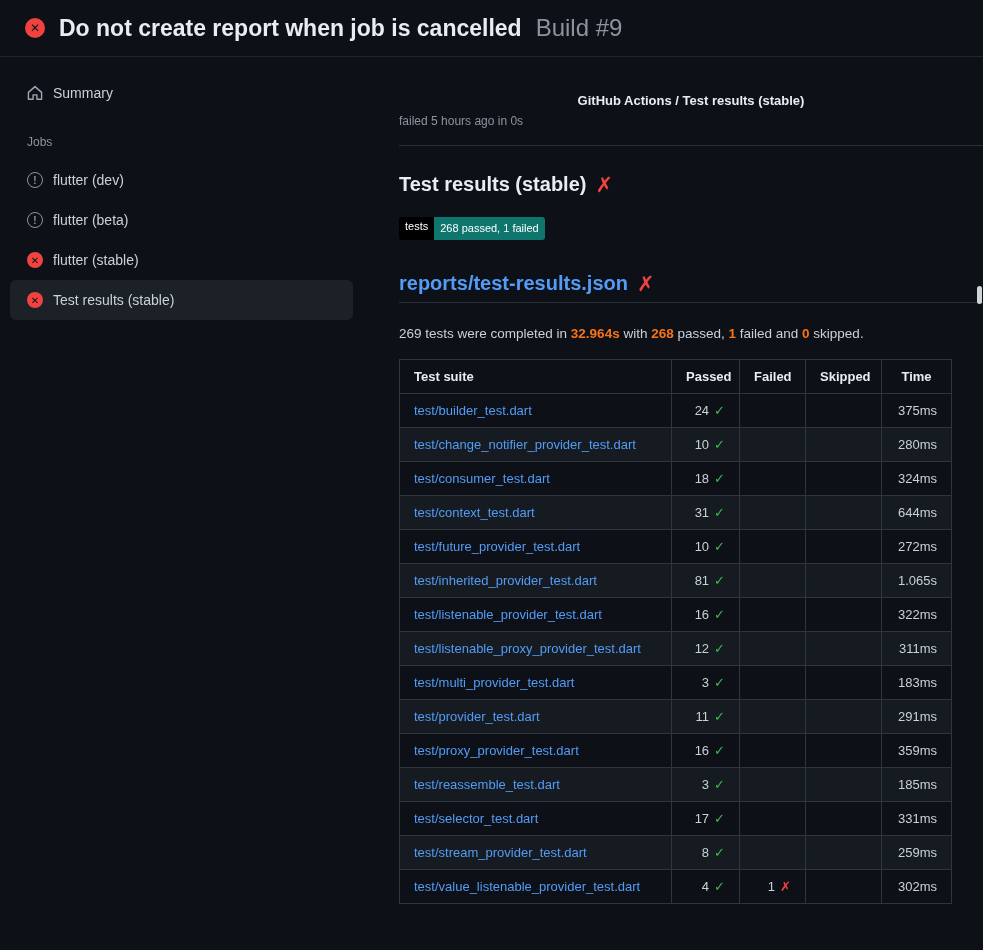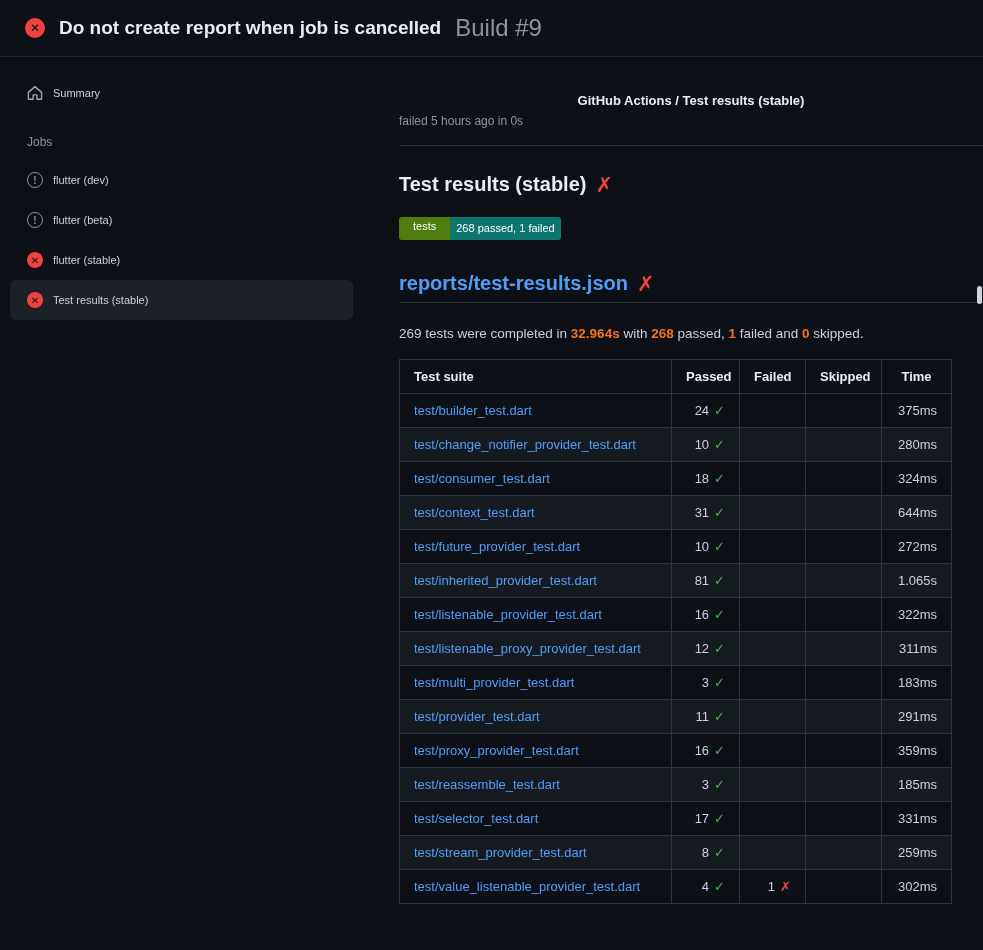--- a/index.html
+++ b/index.html
@@ -16,21 +16,21 @@
 
   
   .top-header {
     height: 57px;
     display: flex;
     align-items: center;
     padding-left: 25px;
     gap: 14px;
     border-bottom: 1px solid #21262d;
   }
-  .top-header .run-title { font-size: 19px; font-weight: 700; color: #e6edf3; }
+  .top-header .run-title { font-size: 23px; font-weight: 700; color: #e6edf3; }
   .top-header .run-build { font-size: 24px; font-weight: 400; color: #8b949e; }
 
   .fail-icon {
     display: inline-flex; align-items: center; justify-content: center;
     background: #f0433f; color: #0d1117; border-radius: 50%;
     font-weight: 700; flex: none;
   }
   .fail-icon.lg { width: 20px; height: 20px; font-size: 12px; }
   .fail-icon.sm { width: 16px; height: 16px; font-size: 10px; }
 
@@ -44,21 +44,21 @@
   .page-body { display: flex; align-items: flex-start; }
 
   .sidebar { width: 383px; flex: none; padding: 20px 30px 0 10px; }
   .side-item {
     display: flex; align-items: center; gap: 10px;
     height: 40px; padding: 0 17px; border-radius: 6px;
     cursor: pointer;
   }
   .side-item.summary { height: 32px; }
   .side-item.selected { background: #1c2128; }
-  .side-label { font-size: 11px; color: #c9d1d9; white-space: nowrap; }
+  .side-label { font-size: 14px; color: #c9d1d9; white-space: nowrap; }
   .jobs-heading {
     margin-top: 26px; padding-left: 17px;
     font-size: 12px; color: #8b949e;
   }
   .jobs-list { margin-top: 11px; }
   .home-icon { display: inline-flex; flex: none; }
 
   
   .main { flex: 1; padding: 36px 0 0 16px; }
   .breadcrumb { font-size: 13px; font-weight: 700; color: #e6edf3; line-height: 16px; text-align: center; }
@@ -70,21 +70,21 @@
     font-size: 20px; font-weight: 700; color: #e6edf3; line-height: 24px;
     display: flex; align-items: center; gap: 9px;
   }
   .heading-cross { color: #f0433f; font-weight: 700; font-size: 21px; line-height: 1; }
 
   .badge {
     margin-top: 21px;
     display: inline-flex; border-radius: 3px; overflow: hidden;
     font-size: 11px; line-height: 13px; font-weight: 400;
   }
-  .badge .badge-label { background: #4d7c0f; color: #ffffff; padding: 3px 14px; }
+  .badge .badge-label { background: #000000; color: #ffffff; padding: 3px 6px; }
   .badge .badge-value { background: #0f766e; color: #ffffff; padding: 5px 6px; }
 
   .report-heading {
     margin-top: 31px;
     font-size: 20px; font-weight: 700; line-height: 24px;
     display: flex; align-items: center; gap: 9px;
     padding-bottom: 7px;
     border-bottom: 1px solid #2a3038;
   }
   .report-heading a { color: #539bf5; text-decoration: none; }

